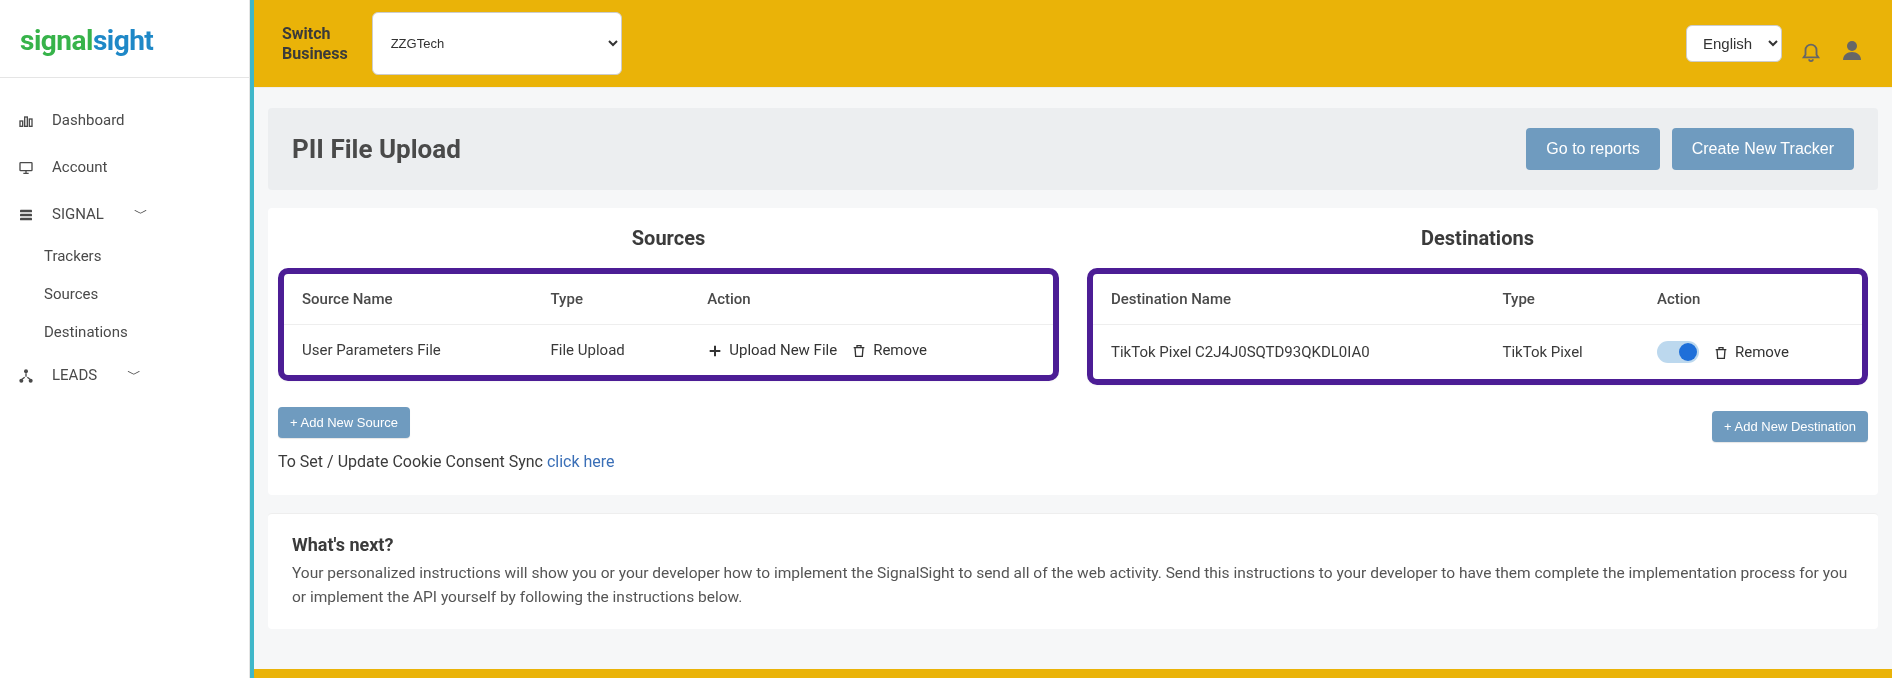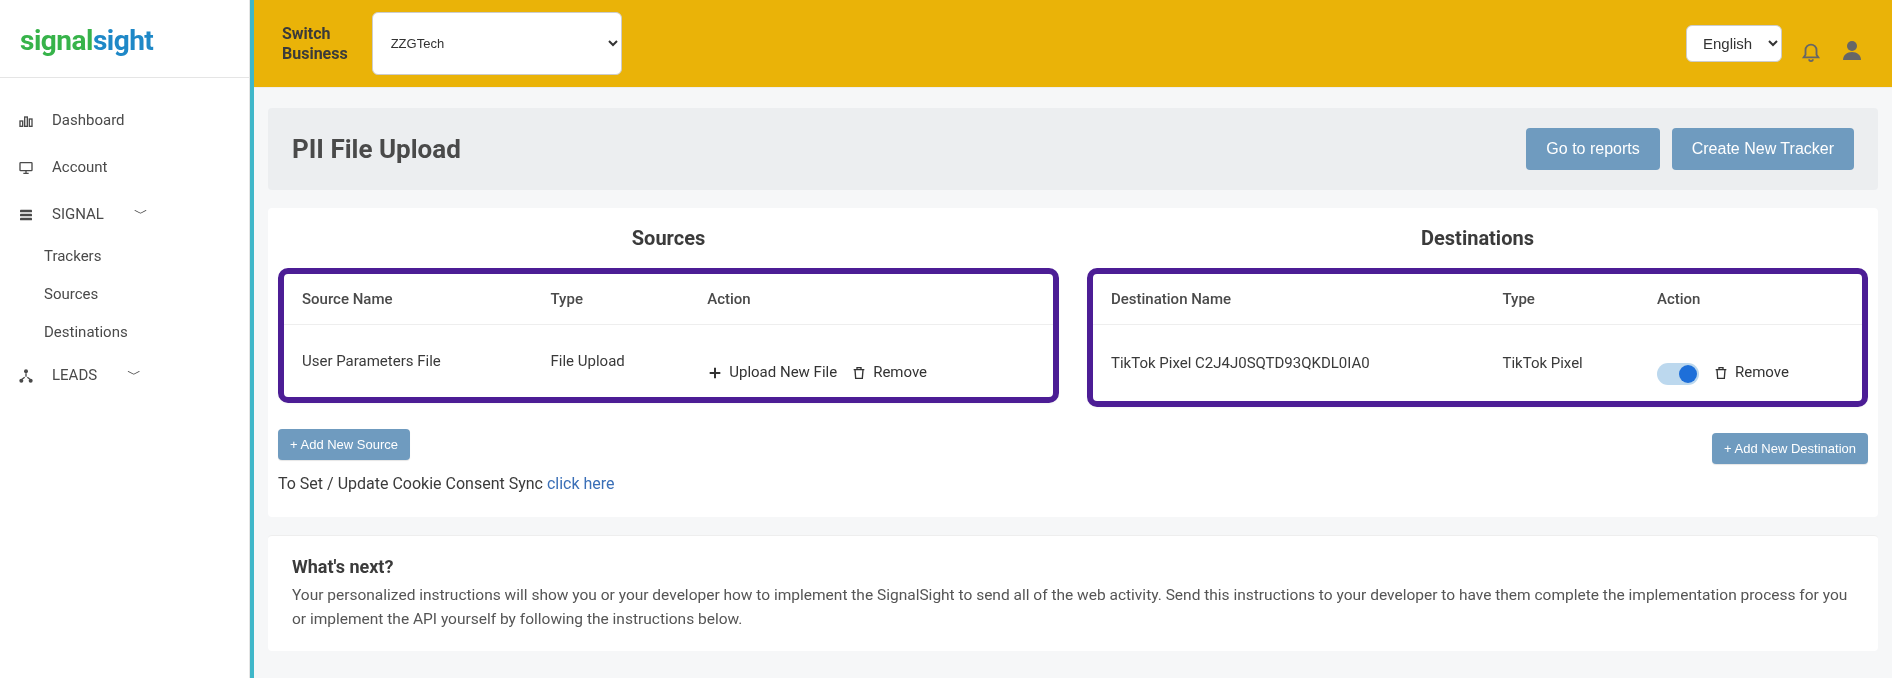--- a/index.html
+++ b/index.html
@@ -98,21 +98,21 @@
   .card {
     background:#fff; border:6px solid #4c1d95; border-radius:10px;
     box-shadow: 0 1px 2px rgba(0,0,0,0.04);
   }
   .table { width:100%; border-collapse:collapse; }
   .table th, .table td {
     text-align:left; padding:16px 18px;
     font-size:15px; color:#3a3a3a;
   }
   .table th { font-weight:500; border-bottom:1px solid #eee; color:#4a4a4a; }
-  .action-group { display:flex; gap:14px; align-items:flex-start;margin-top:22px; }
+  .action-group { display:flex; gap:14px; align-items:center; }
   .action-link { display:flex; align-items:center; gap:6px; cursor:pointer; color:#333; }
 
   .toggle {
     position:relative; width:42px; height:22px;
     background:#bcd8ee; border-radius:11px;
     display:inline-block; cursor:pointer;
   }
   .toggle::after {
     content:""; position:absolute; top:2px; right:2px;
     width:18px; height:18px; border-radius:50%;

